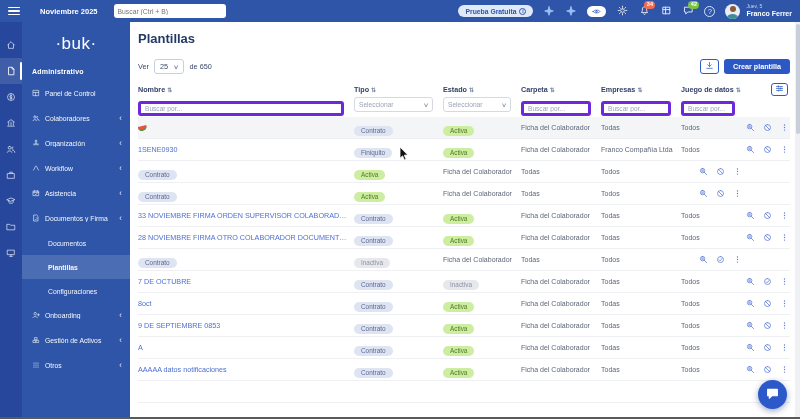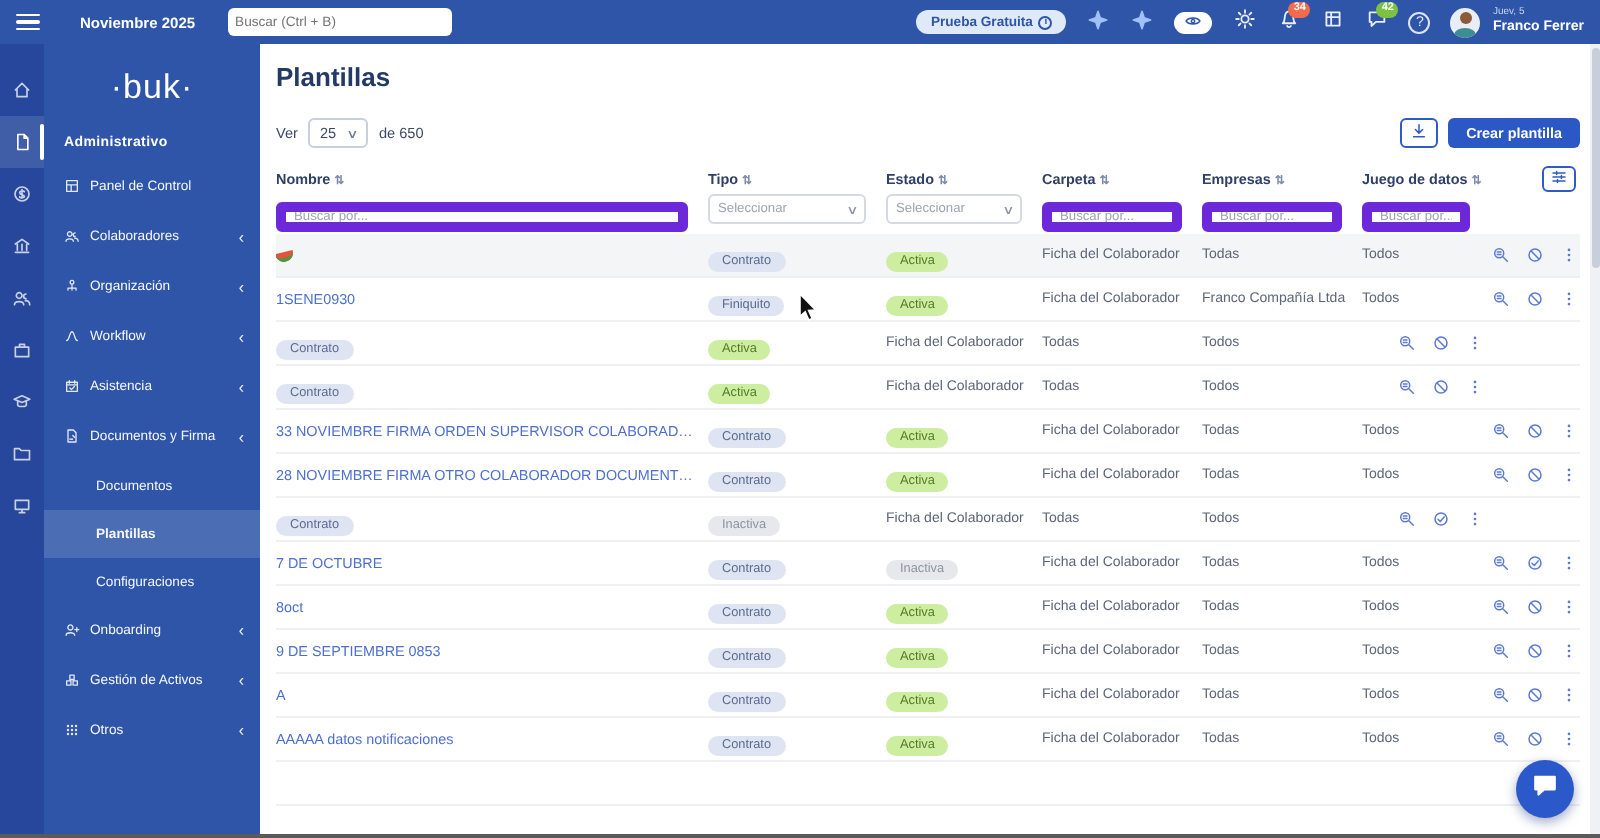--- a/index.html
+++ b/index.html
@@ -64,21 +64,21 @@
   .icon-btn { width:19px; height:15px; border:1px solid #2d5cc8; border-radius:3px; background:#fff; color:#2d5cc8; display:flex; align-items:center; justify-content:center; cursor:pointer;}
   .icon-btn svg { width:9px; height:9px;}
   .primary-btn { height:15px; background:#2b58c4; border:0; border-radius:3px; color:#fff; font-size:7.2px; font-weight:bold; padding:0 9px; cursor:pointer; font-family:inherit;}
 
   .grid { display:grid; grid-template-columns:216px 89px 78px 80px 80px 64px 1fr; align-items:center;}
   .thead { margin-top:8px; height:15px;}
   .th { font-size:7.2px; font-weight:bold; color:#2f3f66; display:flex; align-items:center; gap:2px;}
   .sort { font-size:6px; color:#7d8bab; cursor:pointer;}
   .th-actions { display:flex; justify-content:flex-end; padding-right:2px;}
   .filters { height:20px; align-items:start;}
-  .f-input { width:calc(100% - 10px); height:15px; border:5px solid #6d28d9; border-radius:3px; font-size:6.6px; padding:0 4px; color:#333; outline:none; font-family:inherit; background:#fff;}
+  .f-input { width:calc(100% - 10px); height:15px; border:3px solid #6d28d9; border-radius:3px; font-size:6.6px; padding:0 4px; color:#333; outline:none; font-family:inherit; background:#fff;}
   .f-select { width:calc(100% - 10px); height:15px; border:1px solid #d5d9e2; border-radius:3px; font-size:6.6px; color:#9aa3b5; display:flex; align-items:center; padding:0 4px; justify-content:space-between; cursor:pointer; background:#fff;}
   .f-select .car { font-size:6px; color:#8a93a6; transform:scaleX(1.4);}
   .f-input::placeholder { color:#9aa3b5;}
 
   .trow { height:22px; border-bottom:1px solid #eef0f4; cursor:default;}
   .trow.hovered { background:#f4f5f7;}
   .name-link { font-size:7.2px; color:#4d6fd1; white-space:nowrap; overflow:hidden; text-overflow:ellipsis; cursor:pointer; padding-right:6px;}
   .pill { display:inline-block; font-size:6.4px; border-radius:8px; padding:2px 7px; line-height:1;}
   .pill.tipo { background:#dee4f2; color:#5a6a90;}
   .pill.activa { background:#cdeda1; color:#527a26;}

